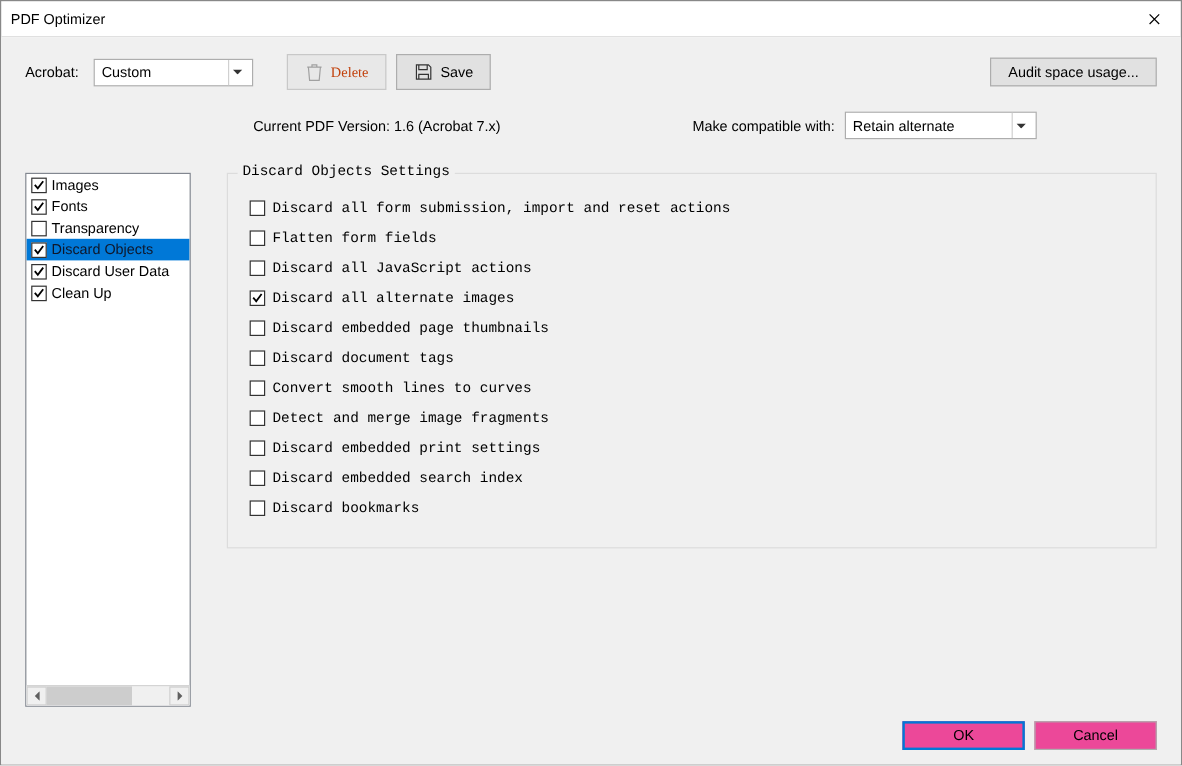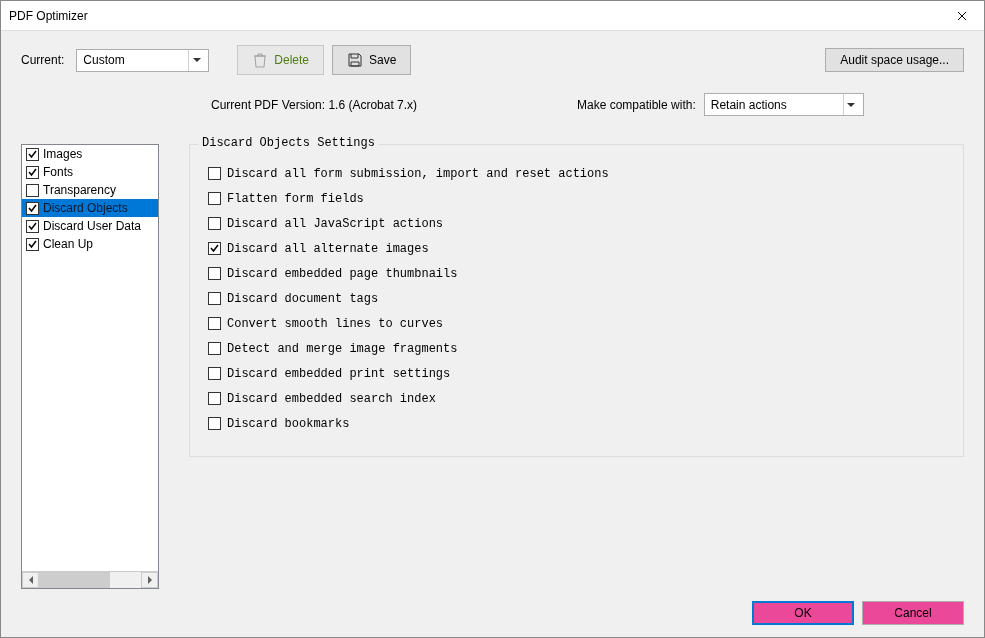--- a/index.html
+++ b/index.html
@@ -52,23 +52,24 @@
   .btn {
     height: 30px;
     padding: 0 14px;
     background: #e1e1e1;
     border: 1px solid #adadad;
     display: inline-flex; align-items: center; gap: 6px;
     cursor: pointer;
     font-family: inherit; font-size: 12px;
   }
   .btn.disabled {
-    color: #4d7c0f; cursor: default;
+    color: #c2410c; cursor: default;
     border-color: #c8c8c8;
     background: #e8e8e8;
+    font-family: Liberation Serif, serif;
   }
   .btn .icon { width:16px; height:16px; display:inline-flex; align-items:center; justify-content:center; }
   .spacer { flex: 1; }
 
   .inforow {
     display: flex; align-items: center;
     margin-top: 18px;
     padding-left: 190px;
     gap: 16px;
   }
@@ -162,21 +163,21 @@
         <svg width="10" height="10" viewBox="0 0 10 10">
             <path d="M1 1 L9 9 M9 1 L1 9" stroke="#000" stroke-width="1"></path>
           </svg>
       </span>
     </div>
   </div>
 
   <div class="content">
 
     <div class="toolbar-row">
-      <span class="lbl">Current:</span>
+      <span class="lbl">Acrobat:</span>
       <div class="combo">
         <span class="combo-text">Custom</span>
         <span class="combo-arrow">
           <svg width="8" height="4" viewBox="0 0 8 4">
               <path d="M0 0 L4 4 L8 0 Z" fill="#333"></path>
             </svg>
         </span>
       </div>
       <div style="width:12px"></div>
       <button class="btn disabled">
@@ -200,21 +201,21 @@
         <span>Audit space usage...</span>
       </button>
     </div>
 
     <div class="inforow">
       <span class="info-left">Current PDF Version: 1.6 (Acrobat 7.x)</span>
       <div class="spacer" style="max-width:44px;"></div>
       <div class="info-right">
         <span>Make compatible with:</span>
         <div class="combo combo-wide">
-          <span class="combo-text">Retain actions</span>
+          <span class="combo-text">Retain alternate</span>
           <span class="combo-arrow">
             <svg width="8" height="4" viewBox="0 0 8 4">
                 <path d="M0 0 L4 4 L8 0 Z" fill="#333"></path>
               </svg>
           </span>
         </div>
       </div>
     </div>
 
     <div class="main">

